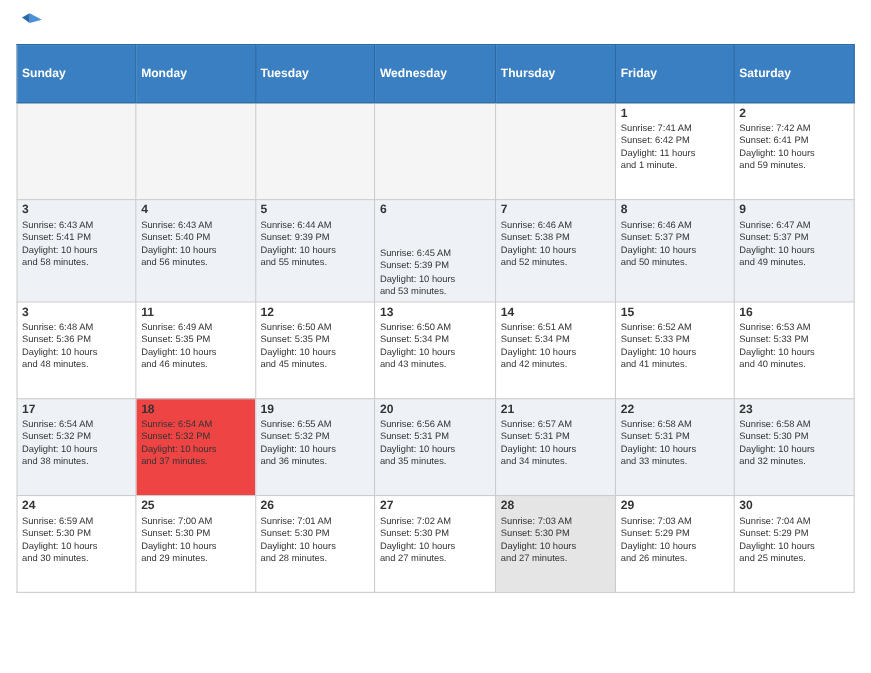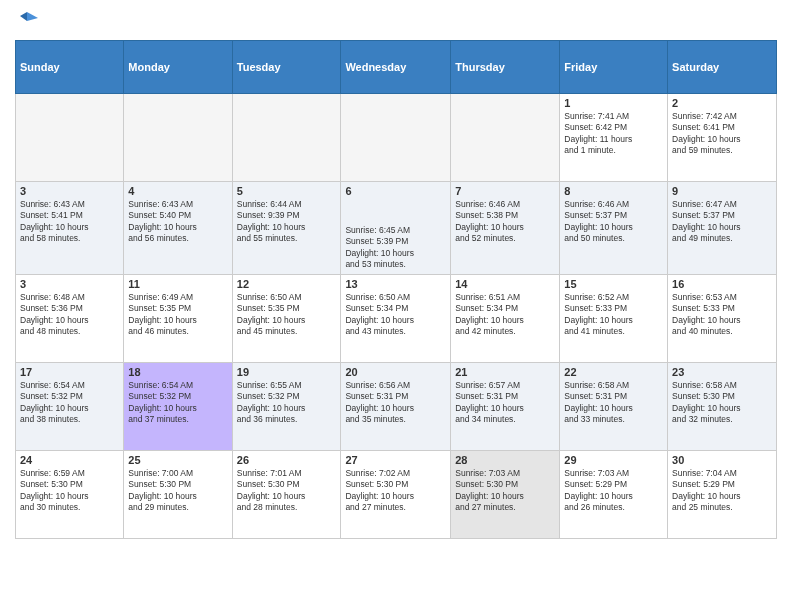--- a/index.html
+++ b/index.html
@@ -208,21 +208,21 @@
           </td>
         </tr>
         <tr>
           <td style="background: rgb(238, 242, 247);">
             <div class="day-number">17</div>
             <div class="day-info" style="white-space: pre-line;">Sunrise: 6:54 AM
 Sunset: 5:32 PM
 Daylight: 10 hours
 and 38 minutes.</div>
           </td>
-          <td style="background: #c4b5fd;">
+          <td style="background: #ef4444;">
             <div class="day-number">18</div>
             <div class="day-info" style="white-space: pre-line;">Sunrise: 6:54 AM
 Sunset: 5:32 PM
 Daylight: 10 hours
 and 37 minutes.</div>
           </td>
           <td style="background: rgb(238, 242, 247);">
             <div class="day-number">19</div>
             <div class="day-info" style="white-space: pre-line;">Sunrise: 6:55 AM
 Sunset: 5:32 PM

